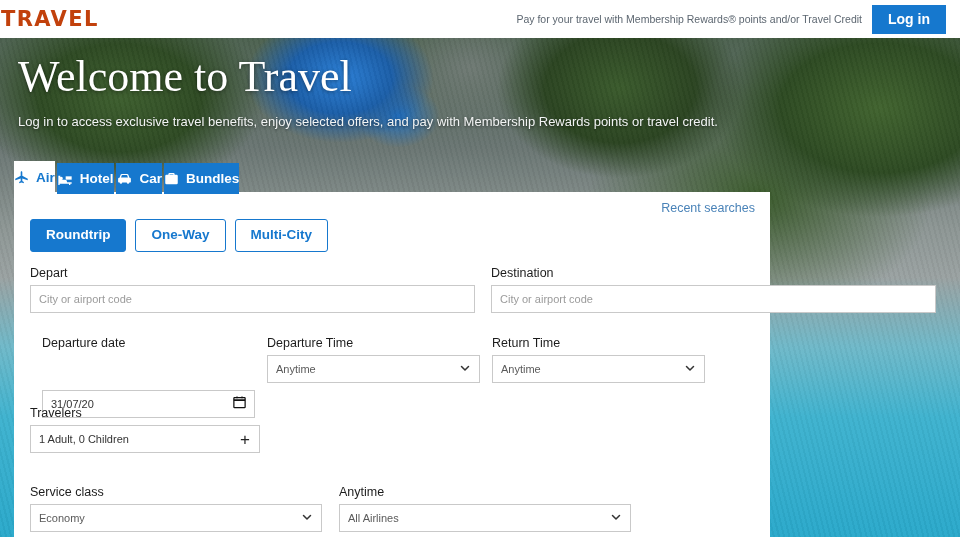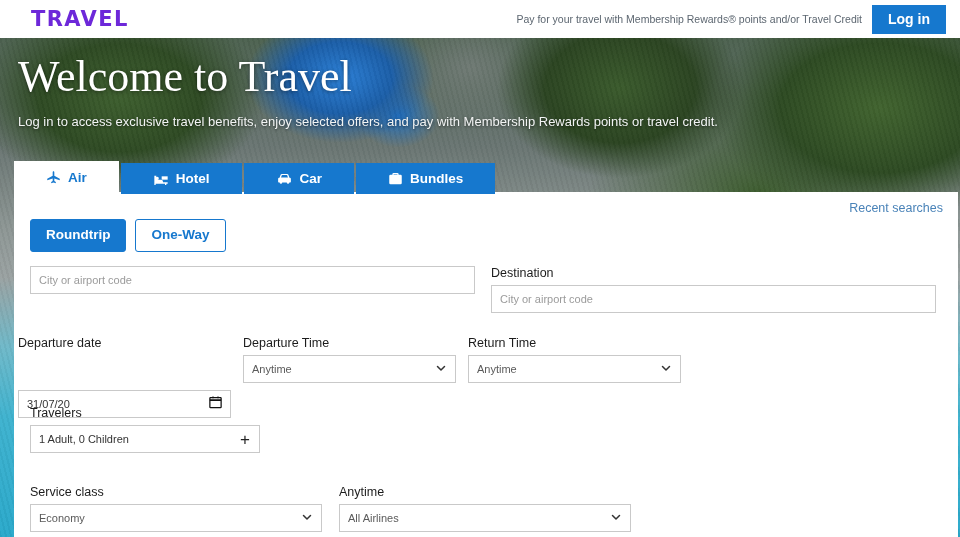--- a/index.html
+++ b/index.html
@@ -14,25 +14,25 @@
 
   
   .topbar {
     position: absolute; left: 0; top: 0;
     width: 960px; height: 38px;
     background: #ffffff;
     display: flex; align-items: center;
     z-index: 40;
   }
   .logo {
-    margin-left: 31px;
+    margin-left: 1px;
     font-size: 21px;
     font-weight: bold;
     letter-spacing: 1.4px;
-    color: #6d28d9;
+    color: #c2410c;
     font-family: "DejaVu Sans", sans-serif;
   }
   .topbar-right {
     margin-left: auto;
     display: flex; align-items: center;
     height: 38px;
   }
   .topbar-note {
     font-size: 10.5px;
     color: #5c6670;
@@ -109,38 +109,38 @@
     z-index: 20;
   }
   .tab {
     height: 31px;
     display: flex; align-items: center; justify-content: center;
     gap: 7px;
     background: #1678ce;
     color: #ffffff;
     font-size: 13.5px;
     font-weight: bold;
-    padding: 0 32px;
+    padding: 0 0;
     margin-right: 2px;
     cursor: pointer;
     border: none;
     font-family: "Liberation Sans", sans-serif;
     line-height: 1;
   }
   .tab.active {
     background: #ffffff;
     color: #1678ce;
     height: 33px;
   }
   .tab svg { display: block; }
 
   
   .panel {
     position: absolute; left: 14px; top: 192px;
-    width: 944px; height: 345px;
+    width: 756px; height: 345px;
     background: #ffffff;
     z-index: 15;
     padding: 0;
   }
   .recent {
     position: absolute; right: 15px; top: 9px;
     font-size: 12.5px;
     color: #4a83b8;
     cursor: pointer;
   }
@@ -211,21 +211,21 @@
     transform: translateY(-50%);
     font-size: 17px; color: #222;
     pointer-events: none; line-height: 1;
   }
 
   
   .row-1 { position: absolute; left: 16px; top: 74px; width: 906px;
            display: flex; gap: 16px; }
   .row-1 > div { flex: 1; }
 
-  .row-2 { position: absolute; left: 4px; top: 144px; width: 906px;
+  .row-2 { position: absolute; left: 28px; top: 144px; width: 906px;
            display: flex; gap: 12px; }
   .row-2 > div { width: 213px; }
 
   .row-3 { position: absolute; left: 16px; top: 214px; width: 230px; }
 
   .row-4 { position: absolute; left: 16px; top: 293px; display: flex; gap: 17px; }
   .row-4 .c-service { width: 292px; }
   .row-4 .c-airlines { width: 292px; }
 </style>
 </head>
@@ -288,24 +288,26 @@
 
 </div>
 
 <div class="panel">
 
   <div class="recent">Recent searches</div>
 
   <div class="triptype">
     <button class="tt-btn active">Roundtrip</button>
     <button class="tt-btn">One-Way</button>
+    <button class="tt-btn">Multi-City</button>
   </div>
 
   <div class="row-1">
     <div>
+      <label class="field-label">Depart</label>
       <input class="ctl" type="text" placeholder="City or airport code" style="">
     </div>
     <div>
       <label class="field-label">Destination</label>
       <input class="ctl" type="text" placeholder="City or airport code" style="">
     </div>
   </div>
 
   <div class="row-2">
 

